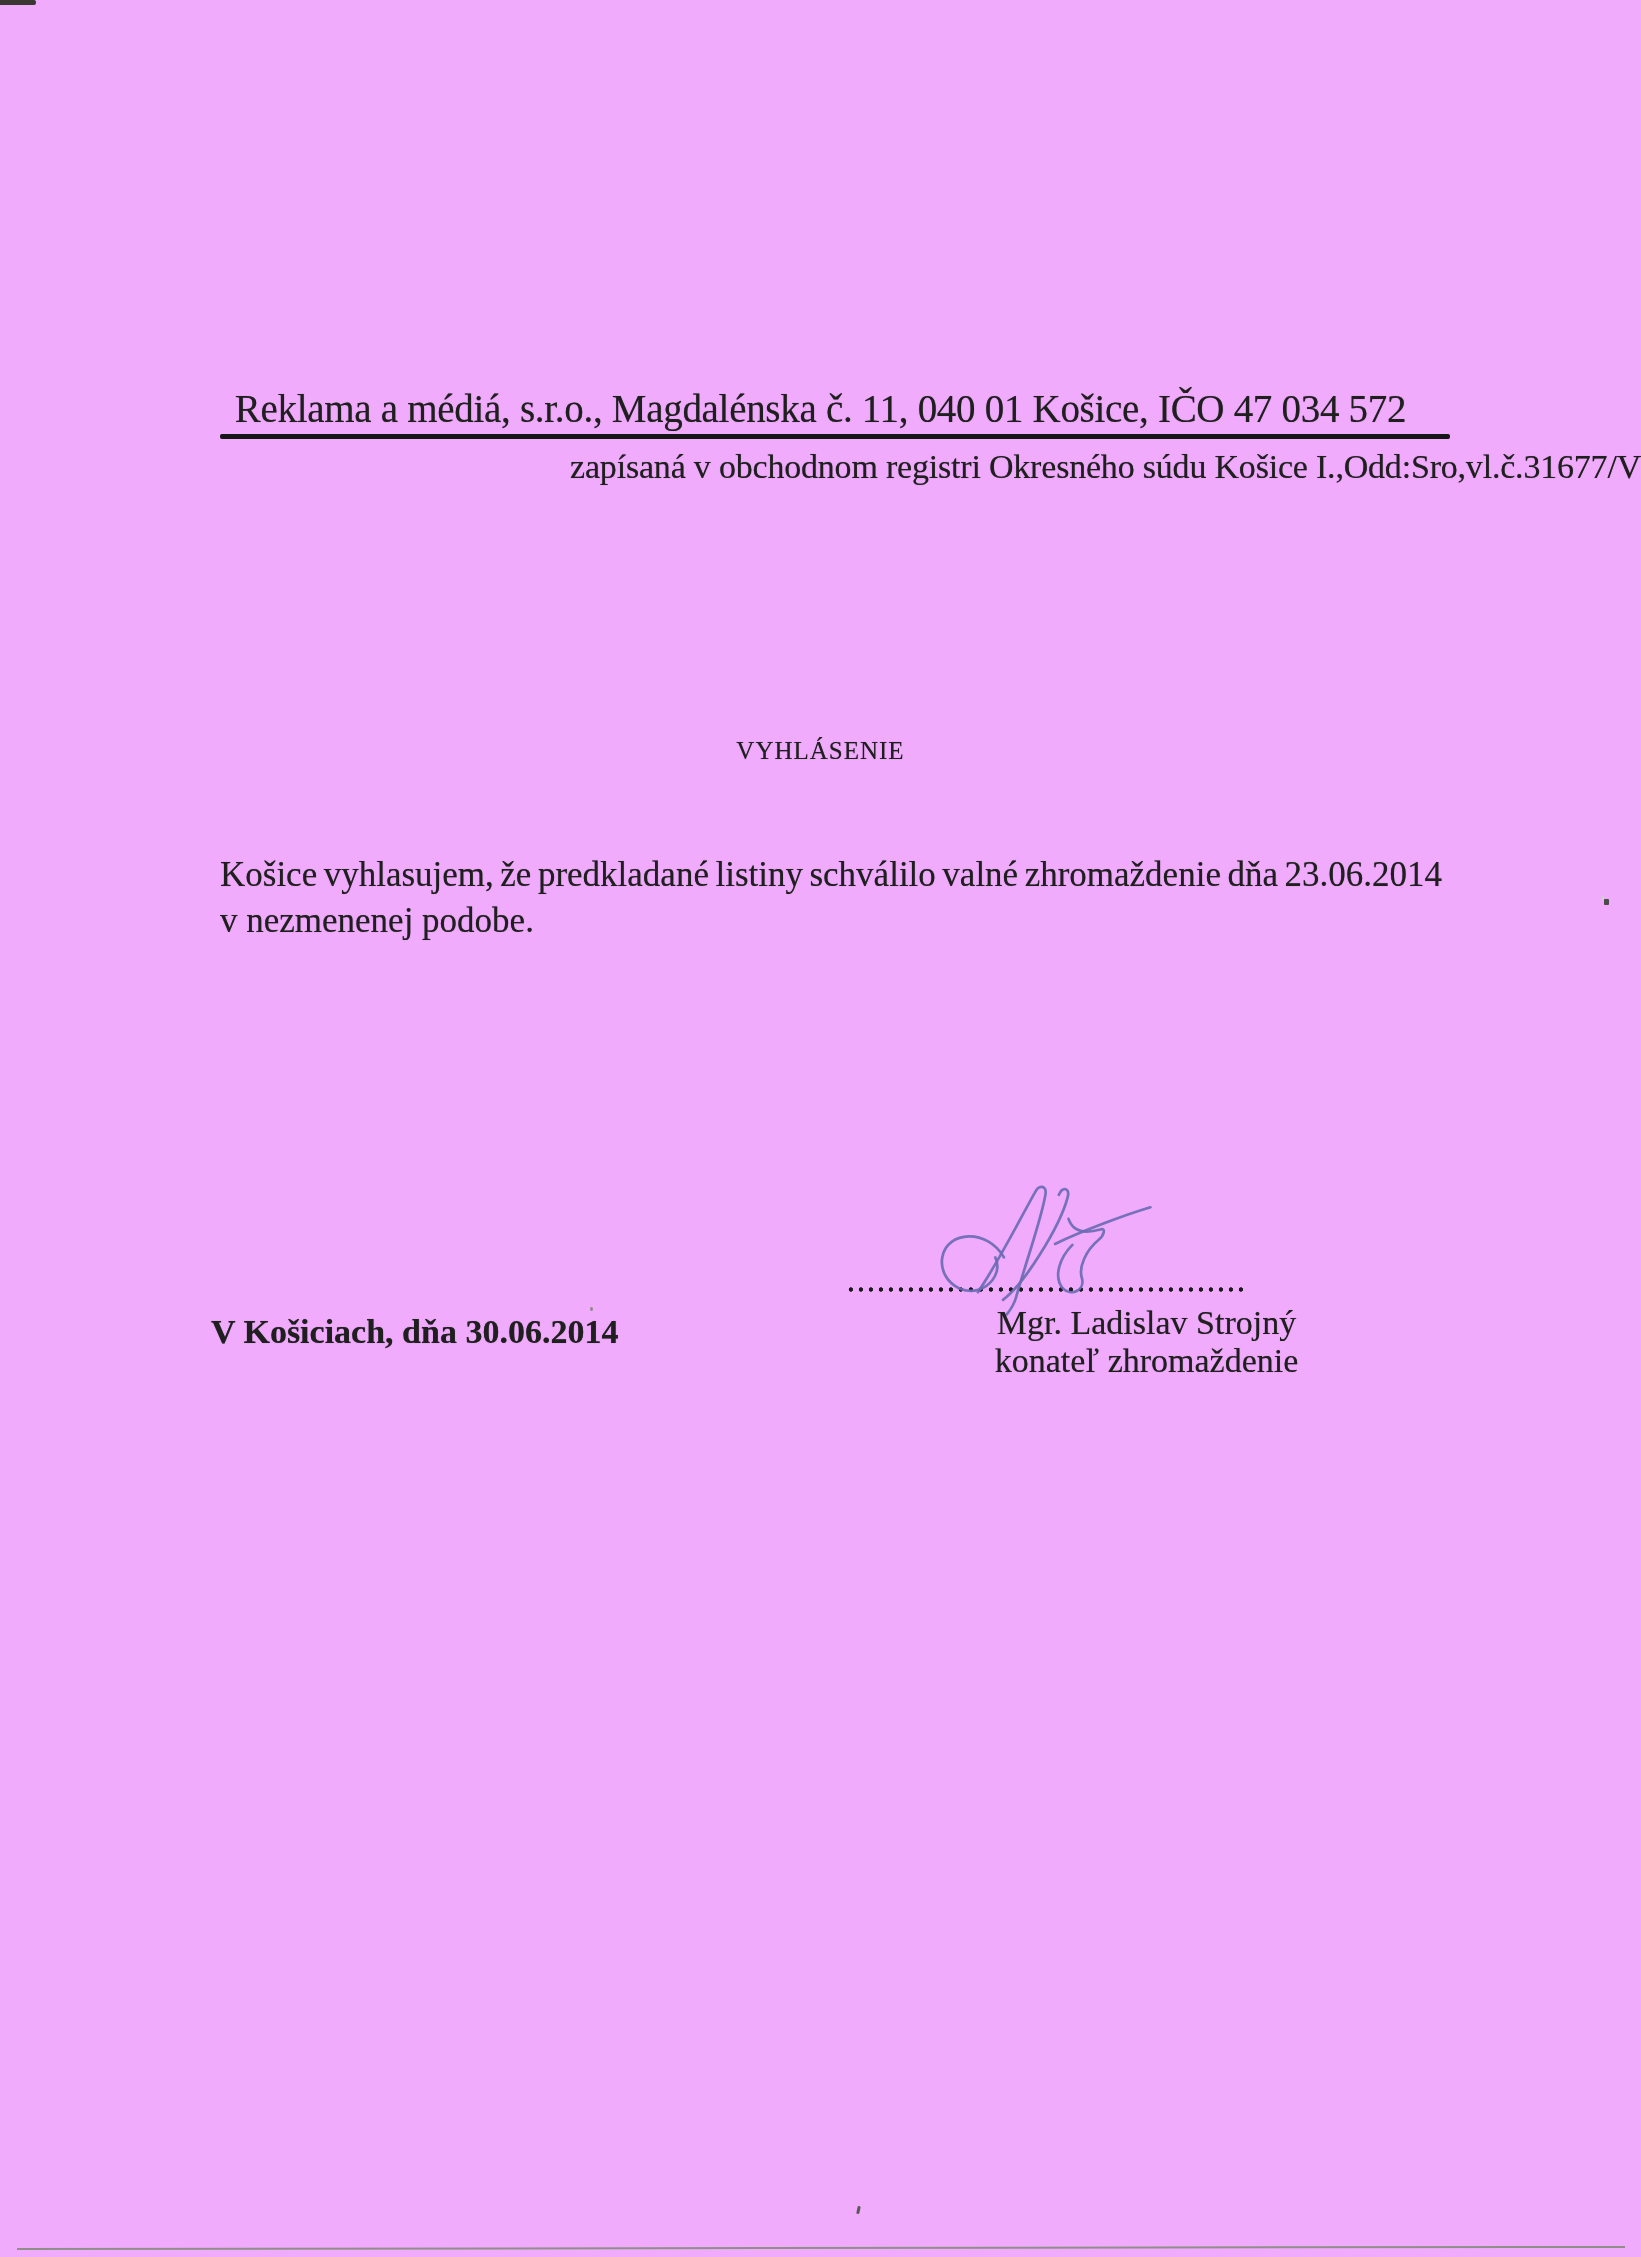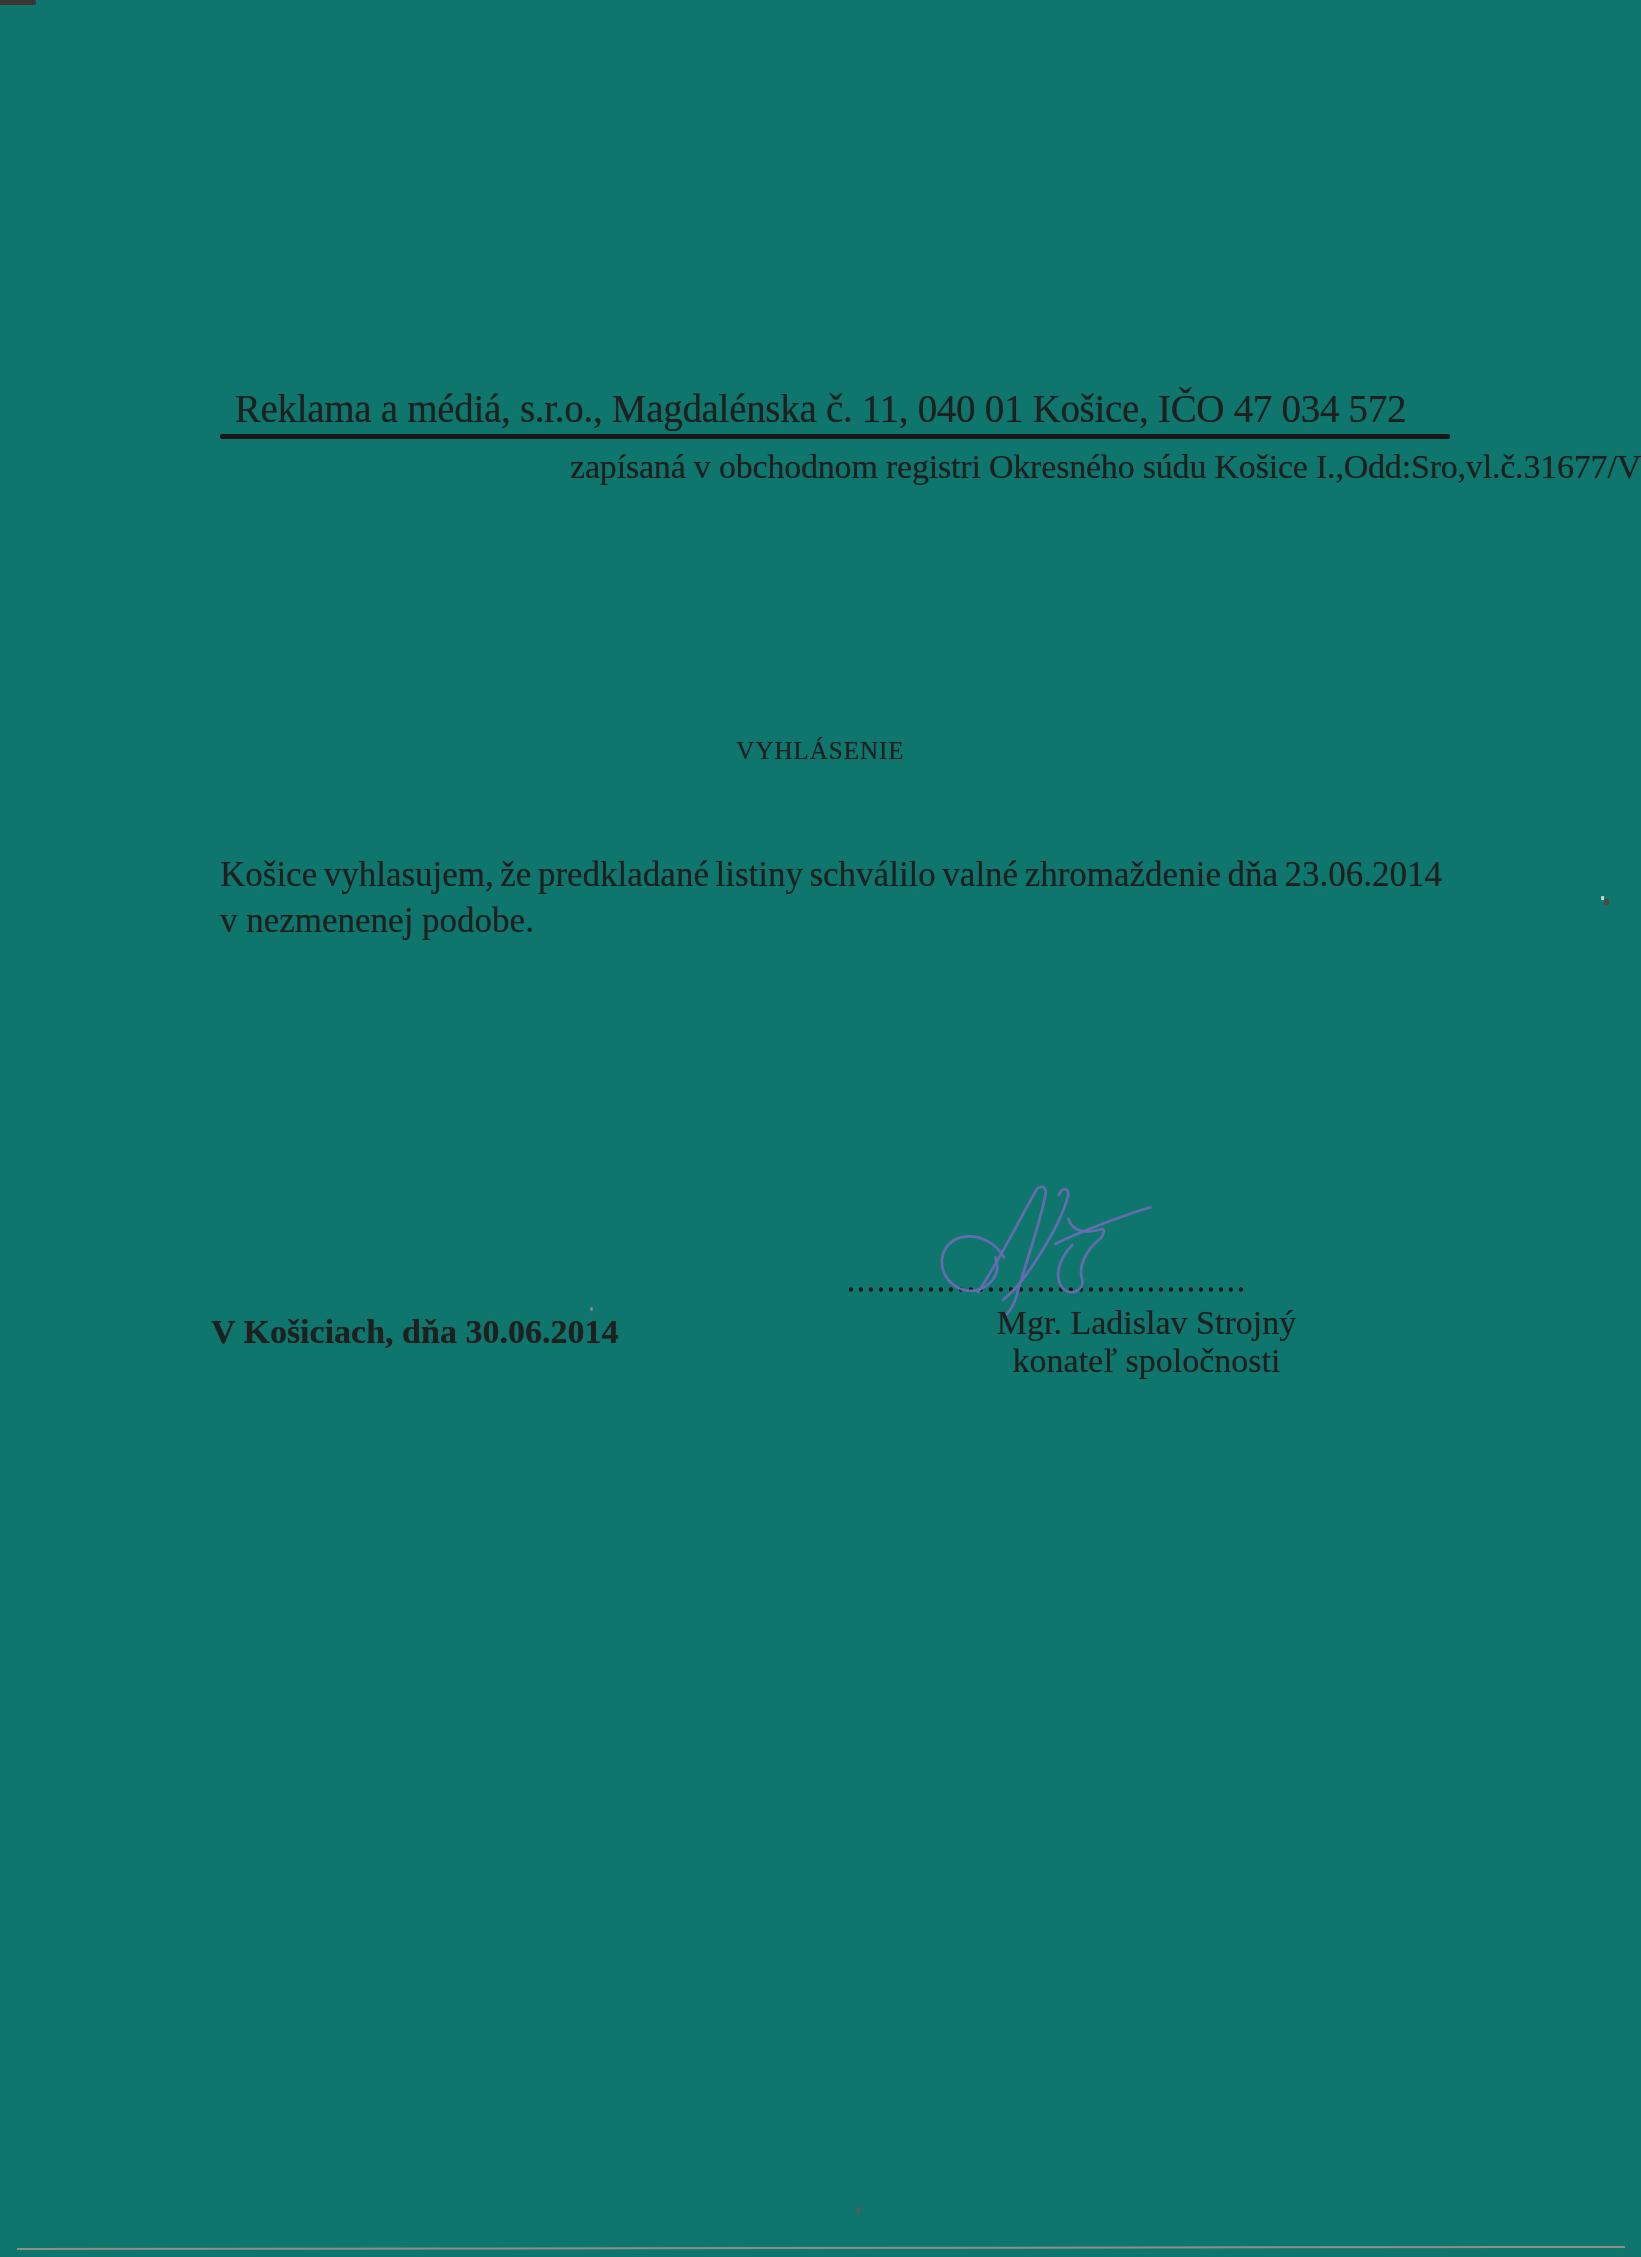--- a/index.html
+++ b/index.html
@@ -1,19 +1,19 @@
 <!DOCTYPE html>
 <html><head>
 <meta charset="utf-8">
 <style>
   html,body{margin:0;padding:0;background:#e9e9e9;}
   .page{
     position:relative;
     width:1641px;height:2257px;
-    background:#0f766e;
+    background:#f0abfc;
     overflow:hidden;
     font-family:"Liberation Serif","DejaVu Serif",serif;
     color:#1f1f1f;
   }
   .scan-text{ text-shadow:0 0 0.7px rgba(25,25,25,.55); }
 
   .header-line1{
     position:absolute;top:386px;left:0;width:1641px;
     text-align:center;font-size:39px;letter-spacing:-0.3px;
   }
@@ -93,21 +93,21 @@
       <path d="M 85,80 C 68,50 26,52 21,80 C 17,104 44,124 66,110 C 77,103 81,90 76,80"></path>
       <path d="M 58,116 C 80,84 108,28 117,13 C 121,4 130,5 128,15 C 124,40 108,84 98,120 C 96,128 92,134 88,139"></path>
       <path d="M 142,15 C 146,6 154,8 151,18 C 143,48 106,108 84,124"></path>
       <path d="M 152,40 C 156,52 167,56 185,51 C 191,49 189,57 183,62 C 170,73 162,90 166,102 C 169,114 155,121 146,112 C 136,100 143,80 156,67"></path>
       <path d="M 138,66 C 165,53 210,36 237,28"></path>
     </g>
   </svg>
 
   <div class="sign-block scan-text">
     <div>Mgr. Ladislav Strojný</div>
-    <div>konateľ spoločnosti</div>
+    <div>konateľ zhromaždenie</div>
   </div>
 
   <div class="artifact a-topleft"></div>
   <div class="artifact a-bottomline"></div>
   <div class="artifact a-speck1"></div>
   <div class="artifact a-speck2"></div>
   <div class="artifact a-speck3"></div>
 
 </div>
 

